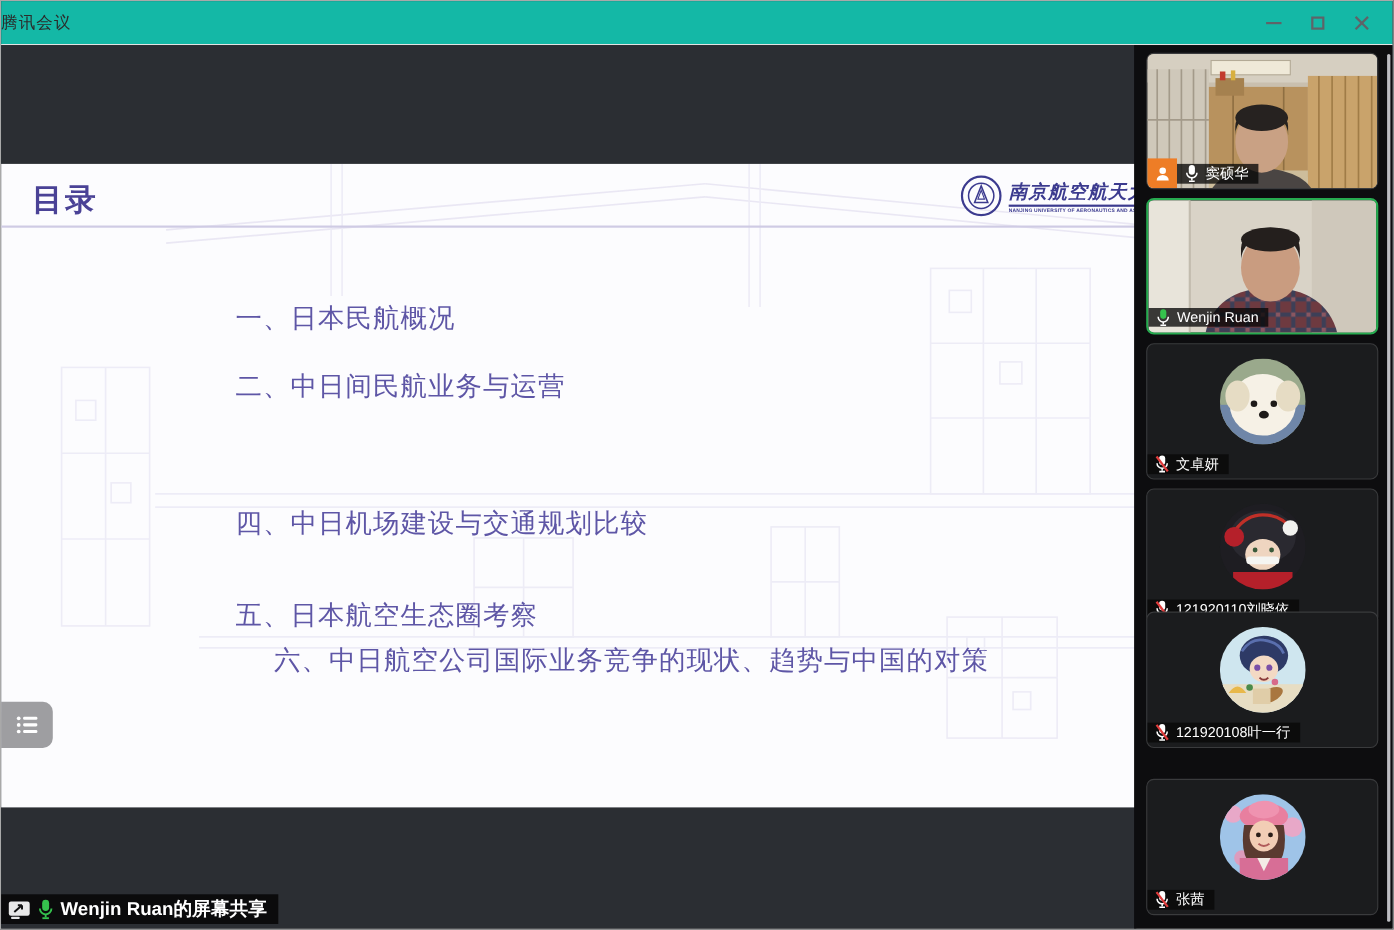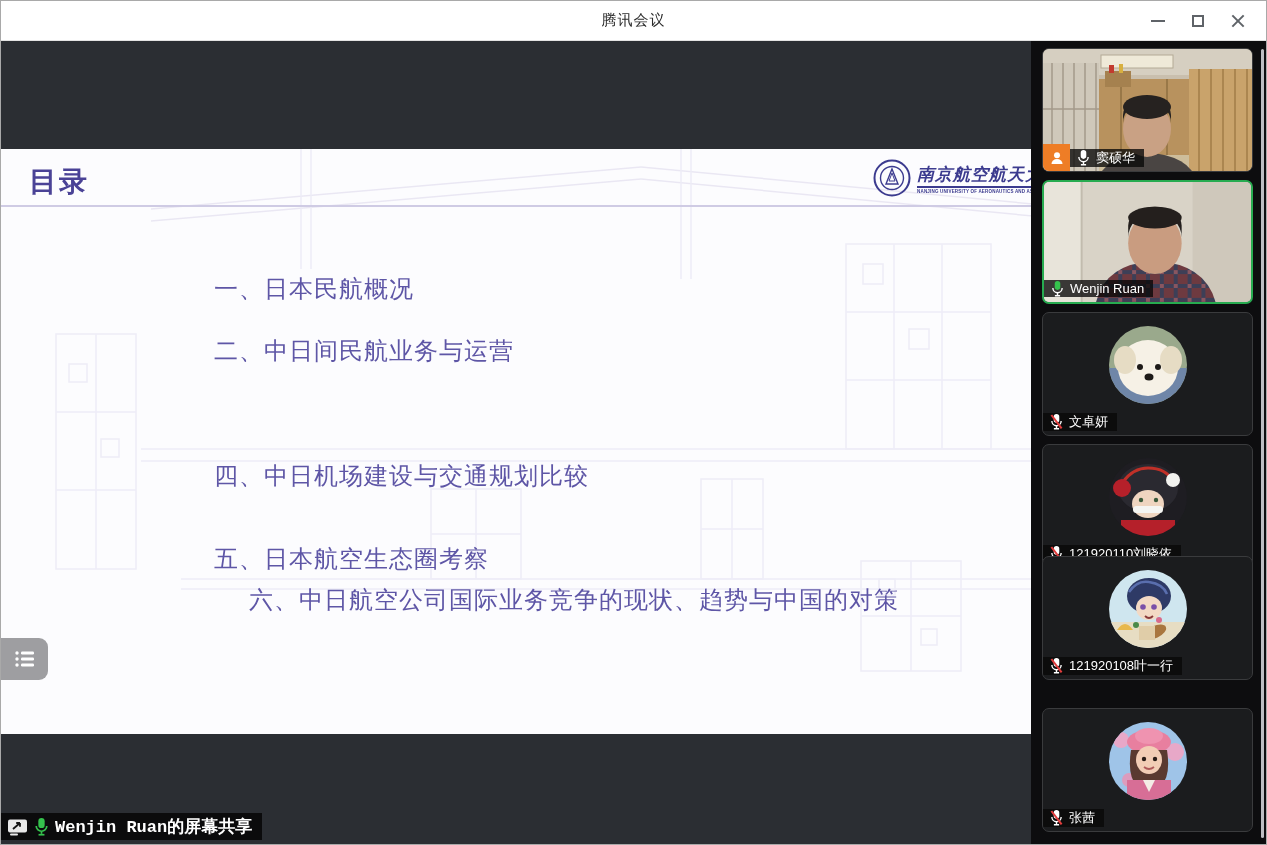--- a/index.html
+++ b/index.html
@@ -5,22 +5,22 @@
   * { margin:0; padding:0; box-sizing:border-box; }
   html,body { width:1267px; height:845px; background:#888; }
   body { font-family:"Liberation Sans","DejaVu Sans",sans-serif; }
   #window {
     position:relative; width:1267px; height:845px; overflow:hidden;
     background:#2b2e33; border:1px solid #a9a9a9;
   }
   
   .titlebar {
     position:absolute; top:0; left:0; width:100%; height:40px;
-    background:#ffffff; border-bottom:1px solid #e3e3e3;
-    display:flex; align-items:center; justify-content:center;
+    background:#14b8a6; border-bottom:1px solid #e3e3e3;
+    display:flex; align-items:center; justify-content:flex-start;
   }
   .titlebar .title { font-size:15px; color:#2b2b2b; letter-spacing:1px; }
   .win-controls { position:absolute; right:8px; top:0; height:40px; display:flex; align-items:center; }
   .win-btn { width:40px; height:40px; display:flex; align-items:center; justify-content:center; cursor:pointer; }
   .glyph-min { width:14px; height:2px; background:#5f6368; }
   .glyph-max { width:12px; height:12px; border:2px solid #5f6368; }
   .glyph-close { position:relative; width:14px; height:14px; }
   .glyph-close::before,.glyph-close::after{
     content:""; position:absolute; left:-1px; top:6px; width:16px; height:2px; background:#5f6368;
   }
@@ -51,21 +51,21 @@
   }
   
   .list-fab {
     position:absolute; top:597px; left:0; width:47px; height:42px;
     background:rgba(145,145,148,.88); border-radius:0 9px 9px 0;
     display:flex; align-items:center; justify-content:center; cursor:pointer;
   }
   
   .share-banner {
     position:absolute; left:0; top:772px; height:27px; background:#0b0b0c;
-    display:flex; align-items:center; gap:6px; padding:0 10px 0 6px;font-family:Liberation Mono, monospace;
+    display:flex; align-items:center; gap:6px; padding:0 10px 0 6px;
   }
   .share-banner .txt { color:#fff; font-size:17px; font-weight:bold; white-space:nowrap; }
   
   .participants {
     position:absolute; top:40px; right:0; width:235px; height:805px; background:#0d0d0f;
   }
   .p-scrollbar {
     position:absolute; top:8px; right:2px; width:3px; height:789px;
     background:#bdbdc2; border-radius:2px;
   }

